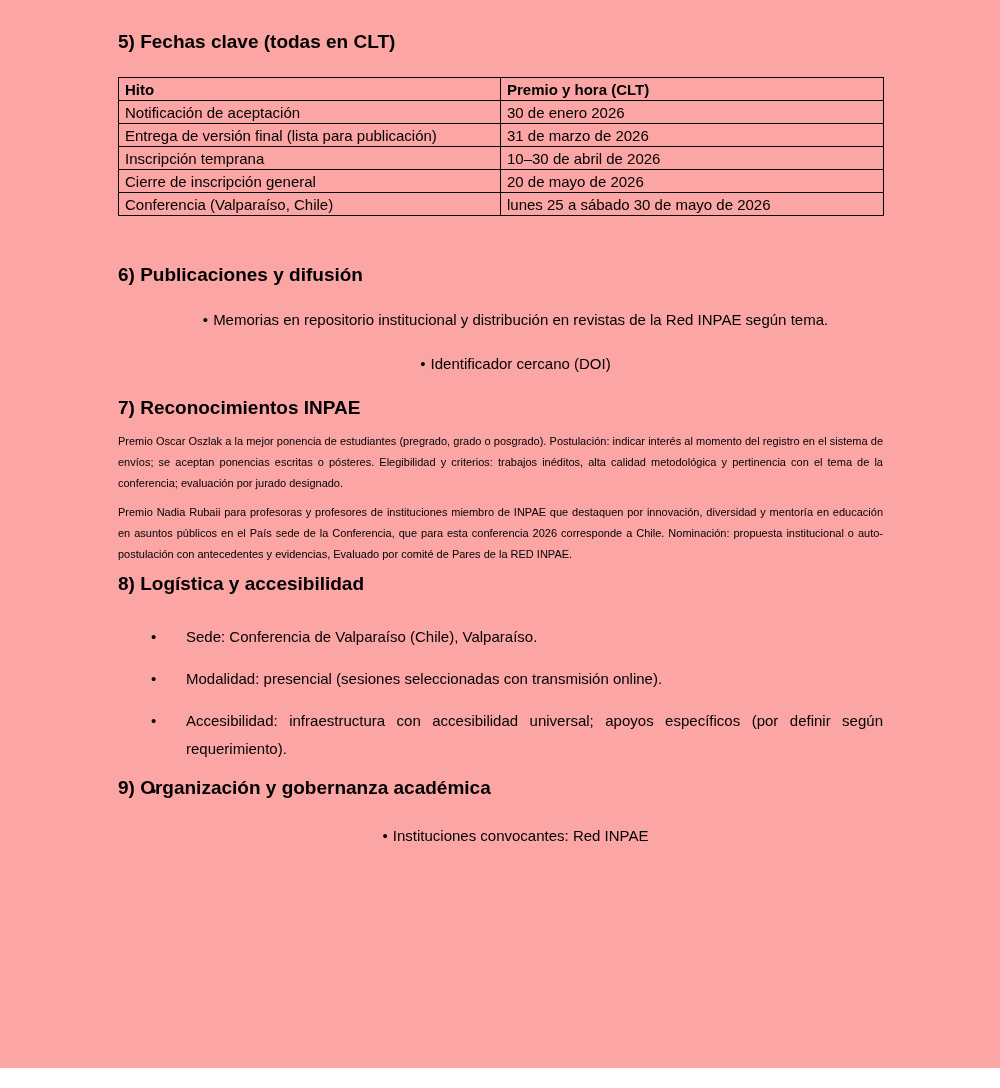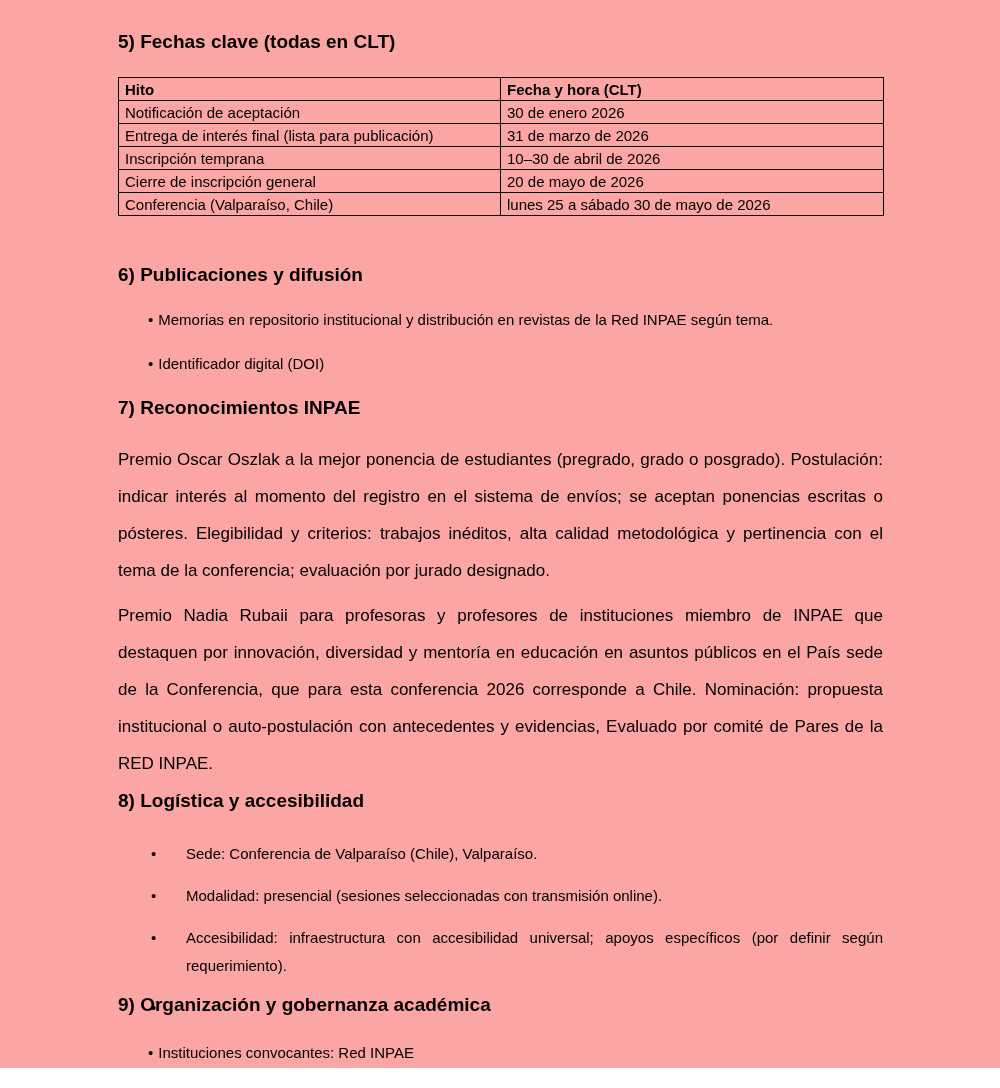--- a/index.html
+++ b/index.html
@@ -23,21 +23,21 @@
     width: 765px;
   }
   .section-heading {
     font-size: 19px;
     font-weight: bold;
     line-height: 22px;
     margin: 0;
   }
   #h5 { margin-bottom: 24px; }
   #h6 { margin-top: 48px; margin-bottom: 24px; }
-  #h7 { margin-top: 23px; margin-bottom: 22px; }
+  #h7 { margin-top: 23px; margin-bottom: 12px; }
   #h8 { margin-top: 2px;  margin-bottom: 28px; }
   #h9 { margin-top: 1px;  margin-bottom: 27px; }
 
   table.key-dates {
     border-collapse: collapse;
     width: 765px;
     font-size: 15px;
     table-layout: fixed;
     border-radius: 26px;
   }
@@ -47,32 +47,33 @@
     padding: 1.5px 6px;
     line-height: 19px;
     text-align: left;
     vertical-align: middle;
     overflow: hidden;
     white-space: nowrap;
   }
   table.key-dates th { font-weight: bold; }
 
   p.body-paragraph {
-    font-size: 17px;
-    line-height: 37px;
+    font-size: 11px;
+    line-height: 21px;
     text-align: justify;
     margin: 0 0 8px 0;
   }
 
   ul.list-a {
     list-style: none;
     margin: 0;
     padding: 0;
     font-size: 15px;
     line-height: 20px;
+    text-align: center;
   }
   ul.list-a li {
     padding-left: 30px;
     margin-bottom: 24px;
   }
   ul.list-a li:last-child { margin-bottom: 0; }
   ul.list-a .bullet { margin-right: 5px; }
 
   ul.list-b {
     list-style: none;
@@ -103,30 +104,30 @@
     <h1 class="section-heading" id="h5">5) Fechas clave (todas en CLT)</h1>
 
     <table class="key-dates">
       <colgroup>
         <col style="width:382px">
         <col style="width:383px">
       </colgroup>
       <thead>
         <tr>
           <th>Hito</th>
-          <th>Fecha y hora (CLT)</th>
+          <th>Premio y hora (CLT)</th>
         </tr>
       </thead>
       <tbody>
         <tr>
           <td>Notificación de aceptación</td>
           <td>30 de enero 2026</td>
         </tr>
         <tr>
-          <td>Entrega de interés final (lista para publicación)</td>
+          <td>Entrega de versión final (lista para publicación)</td>
           <td>31 de marzo de 2026</td>
         </tr>
         <tr>
           <td>Inscripción temprana</td>
           <td>10–30 de abril de 2026</td>
         </tr>
         <tr>
           <td>Cierre de inscripción general</td>
           <td>20 de mayo de 2026</td>
         </tr>
@@ -137,21 +138,21 @@
       </tbody>
     </table>
 
     <h1 class="section-heading" id="h6">6) Publicaciones y difusión</h1>
 
     <ul class="list-a">
       <li>
         <span class="bullet">•</span><span>Memorias en repositorio institucional y distribución en revistas de la Red INPAE según tema.</span>
       </li>
       <li>
-        <span class="bullet">•</span><span>Identificador digital (DOI)</span>
+        <span class="bullet">•</span><span>Identificador cercano (DOI)</span>
       </li>
     </ul>
 
     <h1 class="section-heading" id="h7">7) Reconocimientos INPAE</h1>
 
     <p class="body-paragraph">Premio Oscar Oszlak a la mejor ponencia de estudiantes (pregrado, grado o posgrado). Postulación: indicar interés al momento del registro en el sistema de envíos; se aceptan ponencias escritas o pósteres. Elegibilidad y criterios: trabajos inéditos, alta calidad metodológica y pertinencia con el tema de la conferencia; evaluación por jurado designado.</p>
     <p class="body-paragraph">Premio Nadia Rubaii para profesoras y profesores de instituciones miembro de INPAE que destaquen por innovación, diversidad y mentoría en educación en asuntos públicos en el País sede de la Conferencia, que para esta conferencia 2026 corresponde a Chile. Nominación: propuesta institucional o auto-postulación con antecedentes y evidencias, Evaluado por comité de Pares de la RED INPAE.</p>
 
     <h1 class="section-heading" id="h8">8) Logística y accesibilidad</h1>
 

